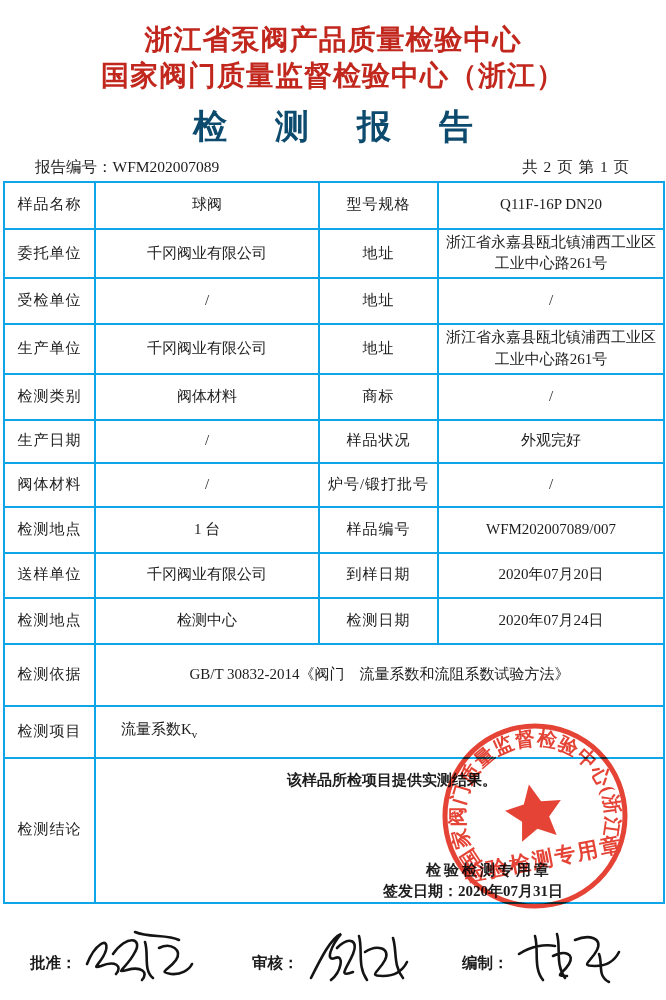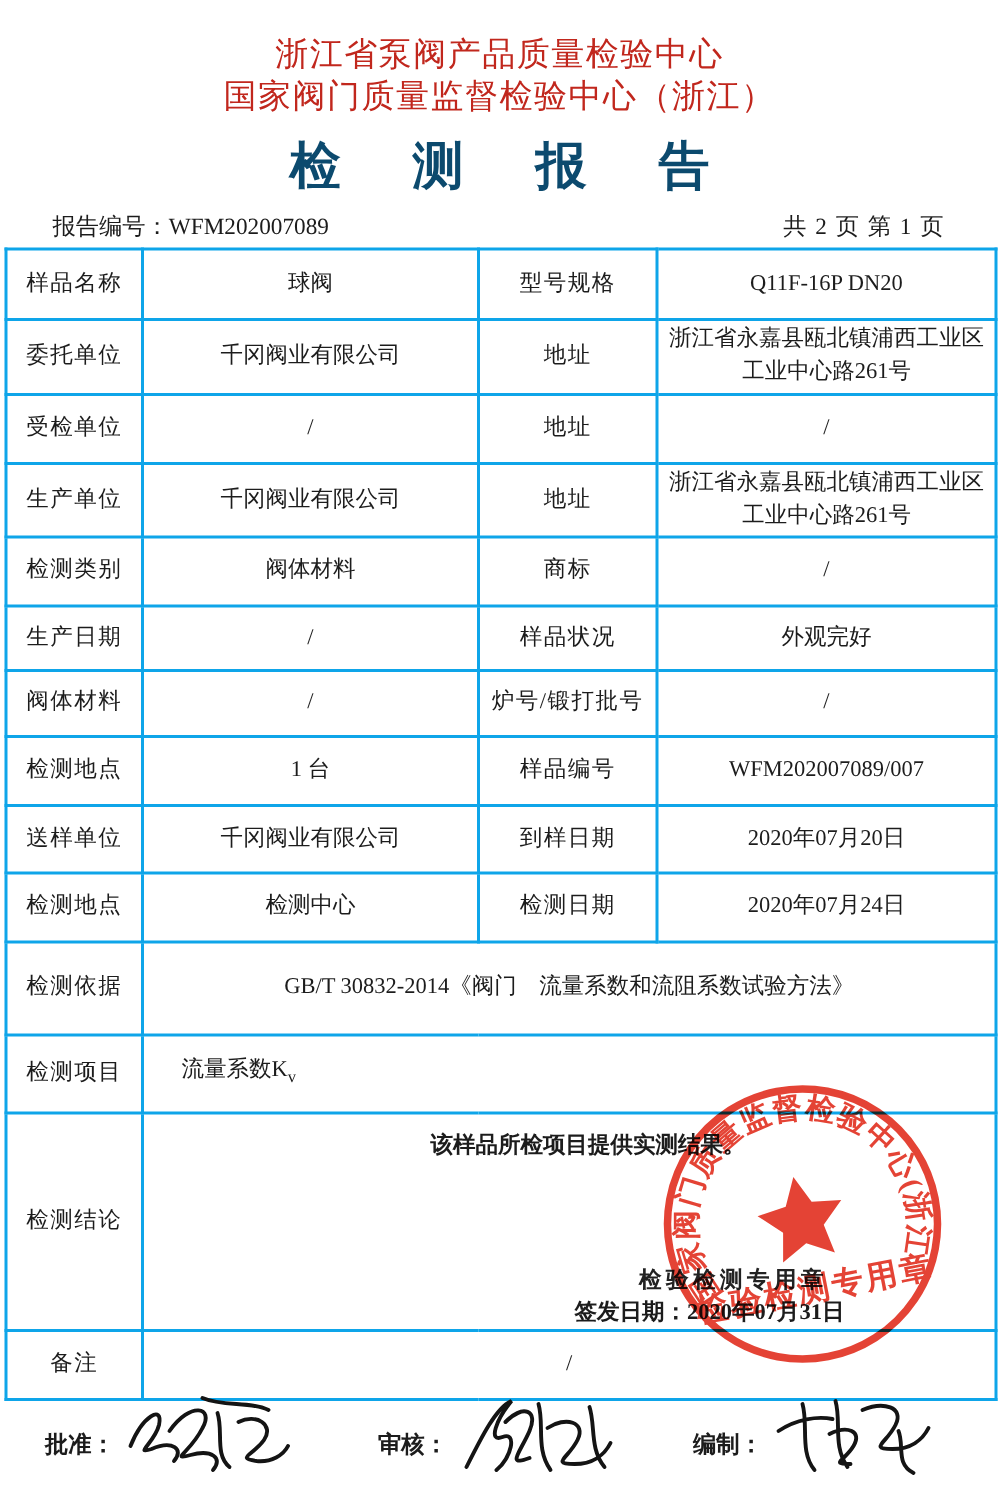--- a/index.html
+++ b/index.html
@@ -6,21 +6,21 @@
   .page{
     position:relative;
     width:666px;height:1000px;
     margin:0 auto;
     background:#ffffff;
     font-family:"Liberation Serif","DejaVu Serif",serif;
     color:#1c1c1c;
     overflow:hidden;
   }
   
-  .org-title{ text-align:center; font-weight:normal; color:#c1271d; font-size:22px; line-height:1.28; letter-spacing:1px;}
+  .org-title{ text-align:center; font-weight:bold; color:#c1271d; font-size:28px; line-height:1.28; letter-spacing:1px;}
   .org-title.first{ padding-top:22px;}
   .doc-title{ text-align:center; font-weight:bold; color:#0c4a6e; font-size:34px; margin-top:10px; letter-spacing:48px; text-indent:48px; white-space:nowrap;}
   .meta-line{ position:relative; height:24px; margin-top:7px; font-size:15.5px;}
   .meta-left{ position:absolute; left:35px; top:0;}
   .meta-right{ position:absolute; right:36px; top:0; letter-spacing:1px;}
   
   table.report{ border-collapse:collapse; table-layout:fixed; width:660px; margin-left:3px; }
   td{ border:2px solid #0ea5e9; text-align:center; vertical-align:middle; font-size:15px; padding:2px 6px; line-height:1.45; word-break:break-all;}
   td.lbl{ letter-spacing:1px; }
   tr.h47{height:47px} tr.h46{height:46px} tr.h45{height:45px} tr.h44{height:44px} tr.h43{height:43px}
@@ -134,24 +134,20 @@
 
     <tr class="h145">
       <td class="lbl">检测结论</td>
       <td colspan="3" class="concl-cell">
         <div>该样品所检项目提供实测结果。</div>
         <div class="seal-caption">检验检测专用章</div>
         <div class="issue-date">签发日期：2020年07月31日</div>
       </td>
     </tr>
 
-    <tr class="h46">
-      <td class="lbl">备注</td>
-      <td colspan="3">/</td>
-    </tr>
   </tbody>
     </table>
 
   <div class="stamp">
     <svg width="205" height="205" viewBox="0 0 205 205" xmlns="http://www.w3.org/2000/svg">
       <g transform="rotate(-11 102 102)" fill="none">
         <circle cx="102" cy="102" r="90" stroke="#e23323" stroke-width="5"></circle>
         <path id="ringPath" d="M 40.8 138 A 71 71 0 1 1 163.2 138"></path>
         <text fill="#e23323" font-size="19.5" font-weight="bold" letter-spacing="1">
           <textPath href="#ringPath" startOffset="0">国家阀门质量监督检验中心(浙江)</textPath>

